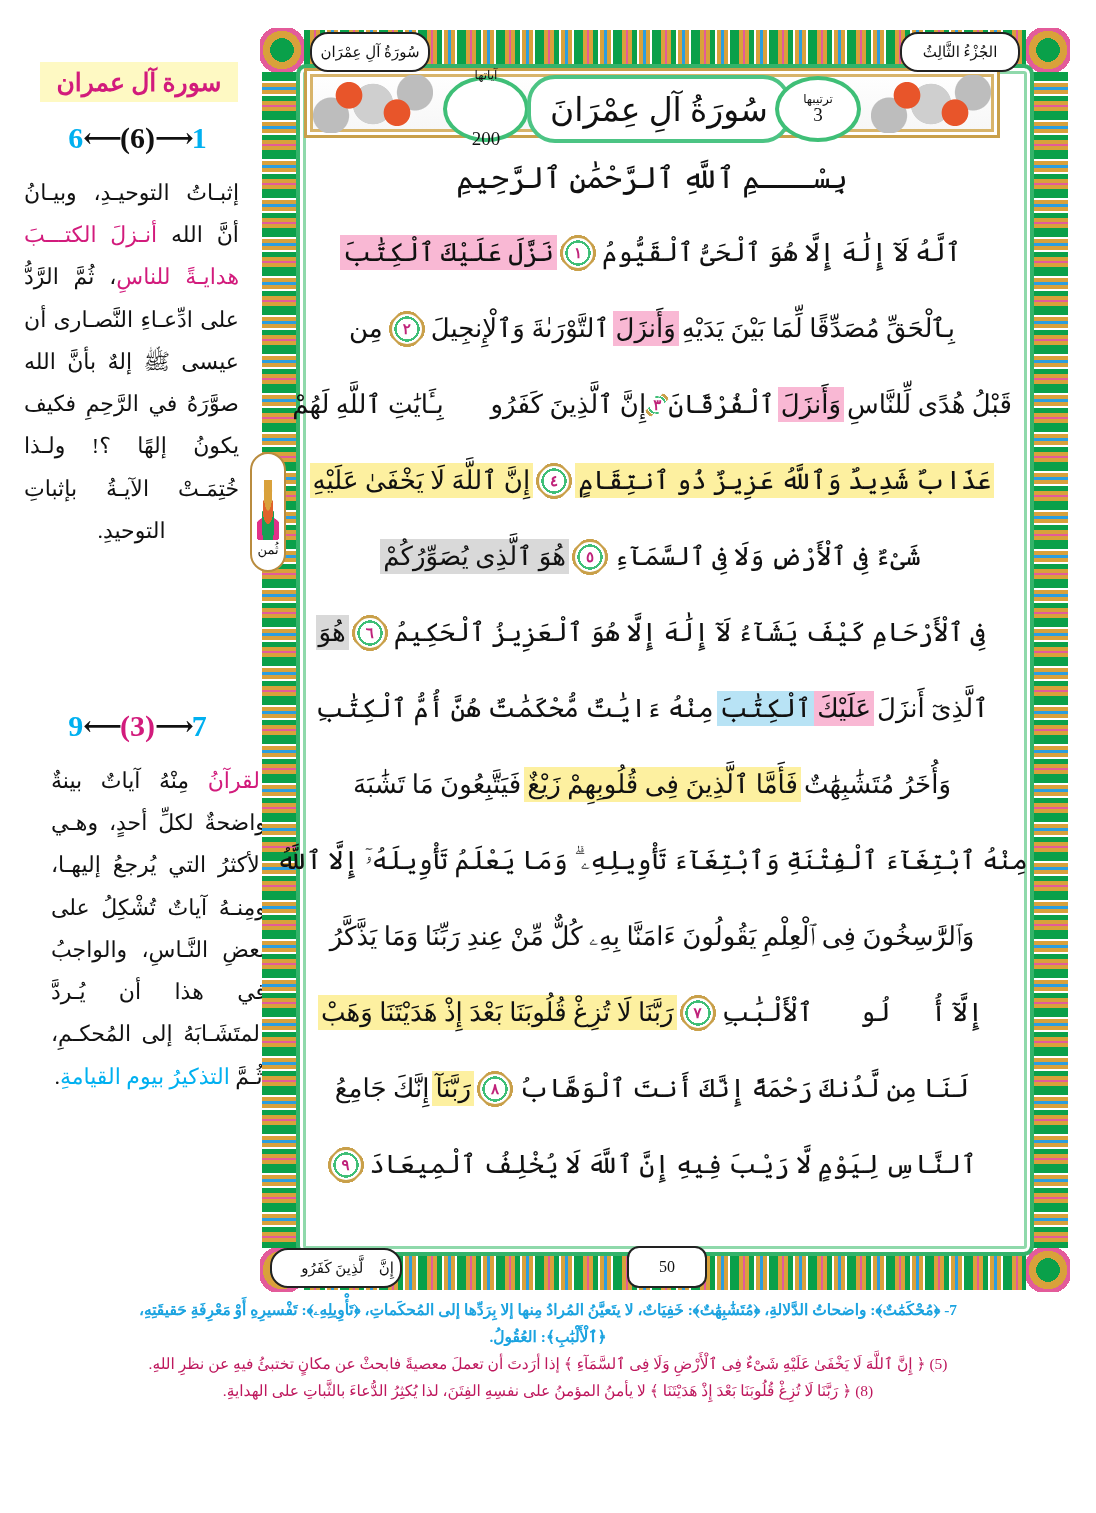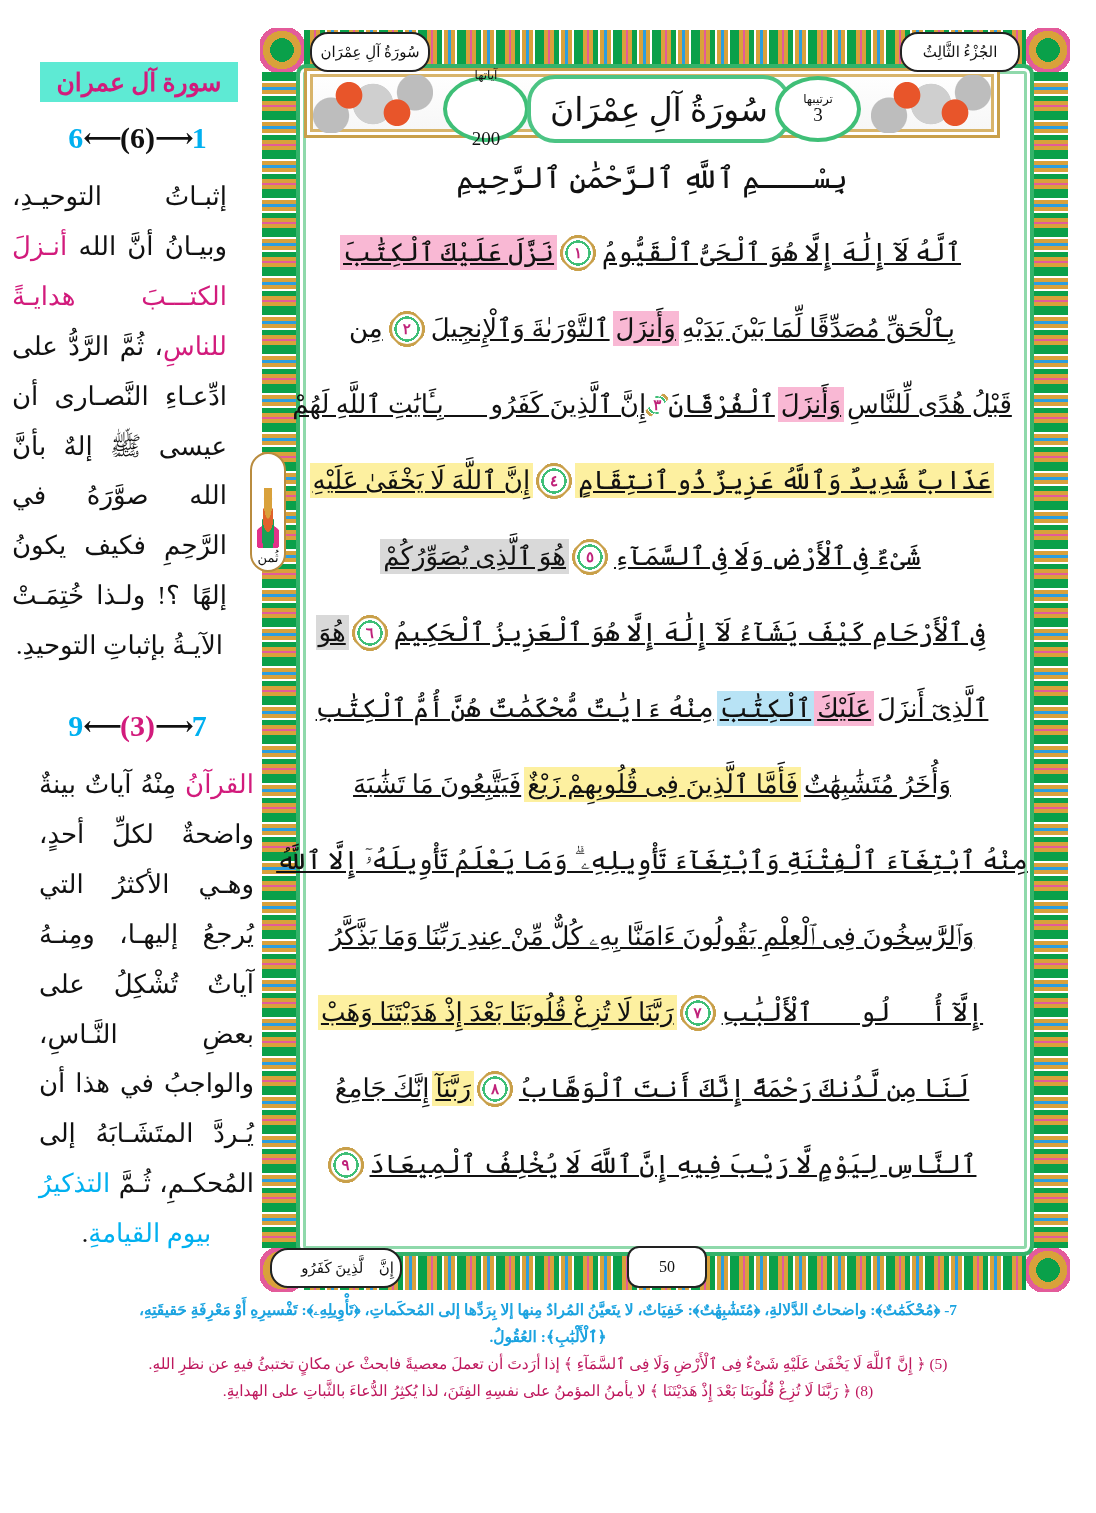--- a/index.html
+++ b/index.html
@@ -2,34 +2,34 @@
 <html><head>
 <meta charset="utf-8">
 <style>
   html,body{margin:0;padding:0;background:#ffffff;}
   body{width:1096px;height:1513px;position:relative;overflow:hidden;
        font-family:"Liberation Serif","DejaVu Serif",serif;}
 
   
   #sidebar{position:absolute;left:0;top:0;width:262px;height:1290px;}
   .surah-tag{position:absolute;left:40px;top:62px;width:198px;height:40px;
-             background:#5eead4;display:flex;align-items:center;justify-content:center;}
+             background:#fef9c3;display:flex;align-items:center;justify-content:center;}
   .surah-tag span{font-size:25px;font-weight:bold;color:#d21b7c;direction:rtl;}
 
   .range-row{position:absolute;left:30px;width:215px;height:40px;
              display:flex;align-items:center;justify-content:center;gap:0px;direction:ltr;}
   .range-row .cyan{color:#00b0f0;font-size:30px;font-weight:bold;font-family:"Liberation Serif",serif;}
   .range-row .dark{color:#111;font-size:30px;font-weight:bold;}
   .range-row .mag{color:#d21b7c;font-size:30px;font-weight:bold;}
   .range-row .arrow{color:#111;font-size:27px;font-weight:bold;letter-spacing:-2px;}
   #range1{top:118px;}
   #range2{top:706px;}
 
-  .note{position:absolute;left:12px;width:215px;direction:rtl;text-align:justify;
-        text-align-last:center;font-size:26px;line-height:1.92;color:#111;
+  .note{position:absolute;left:24px;width:215px;direction:rtl;text-align:justify;
+        text-align-last:center;font-size:22px;line-height:1.92;color:#111;
         font-family:"Liberation Serif","DejaVu Serif",serif;}
   #note1{top:172px;}
   #note2{top:760px;margin-left:27px;}
   .note .mag{color:#d21b7c;}
   .note .cyan{color:#00b0f0;}
 
   
   #frame{position:absolute;left:262px;top:30px;width:806px;height:1260px;}
 
   .band{position:absolute;background:
@@ -80,21 +80,21 @@
   #ct-left{left:48px;top:2px;width:116px;height:36px;}
   #ct-right{right:48px;top:2px;width:116px;height:36px;}
   #cb-left{left:8px;bottom:2px;width:128px;height:36px;}
   #page-no{left:50%;margin-left:-38px;bottom:2px;width:76px;height:38px;
            font-size:16px;font-family:"Liberation Serif",serif;border-radius:12px;}
 
   
   #thumn{position:absolute;left:250px;top:452px;width:36px;height:120px;
          background:#fff;border:2px solid #b98c3f;border-radius:18px;z-index:8;
          display:flex;flex-direction:column;align-items:center;justify-content:flex-end;
-         padding-bottom:4px;box-sizing:border-box;}
+         padding-bottom:12px;box-sizing:border-box;}
   #thumn .orn{width:22px;height:60px;margin-bottom:2px;
       background:
        radial-gradient(ellipse at 50% 18%, #d9a13b 0 28%, transparent 29%),
        radial-gradient(ellipse at 50% 48%, #e0622b 0 34%, transparent 35%),
        radial-gradient(ellipse at 50% 72%, #17a055 0 40%, transparent 41%),
        radial-gradient(circle at 50% 84%, #e2318a 0 26%, transparent 27%);}
   #thumn .lbl{font-size:13px;direction:rtl;color:#111;}
 
   
   #content{position:absolute;left:302px;top:68px;width:700px;height:1150px;}
@@ -130,21 +130,21 @@
   #basmala{position:absolute;left:0;top:78px;width:700px;height:62px;
      display:flex;align-items:center;justify-content:center;}
   #basmala span{font-size:30px;direction:rtl;color:#111;
      font-family:"Liberation Serif",serif;white-space:nowrap;}
 
   
   .qline{position:absolute;left:0;width:700px;height:73px;direction:rtl;
      display:flex;align-items:center;justify-content:center;
      font-size:26px;color:#111;white-space:nowrap;
      font-family:"Liberation Serif","DejaVu Serif",serif;}
-  .qline .seg{padding:2px 3px;text-decoration:underline;}
+  .qline .seg{padding:2px 3px;}
   .hl-blue{background:#b8e3f5;}
   .hl-pink{background:#f9b8d4;}
   .hl-yellow{background:#fdf0a0;}
   .hl-gray{background:#d9d9d9;}
 
   .ayah-mark{display:inline-flex;align-items:center;justify-content:center;
      width:34px;height:34px;margin:0 4px;position:relative;vertical-align:middle;
      font-size:15px;font-family:"Liberation Serif",serif;}
   .ayah-mark .rosette{position:absolute;inset:0;
      background:

